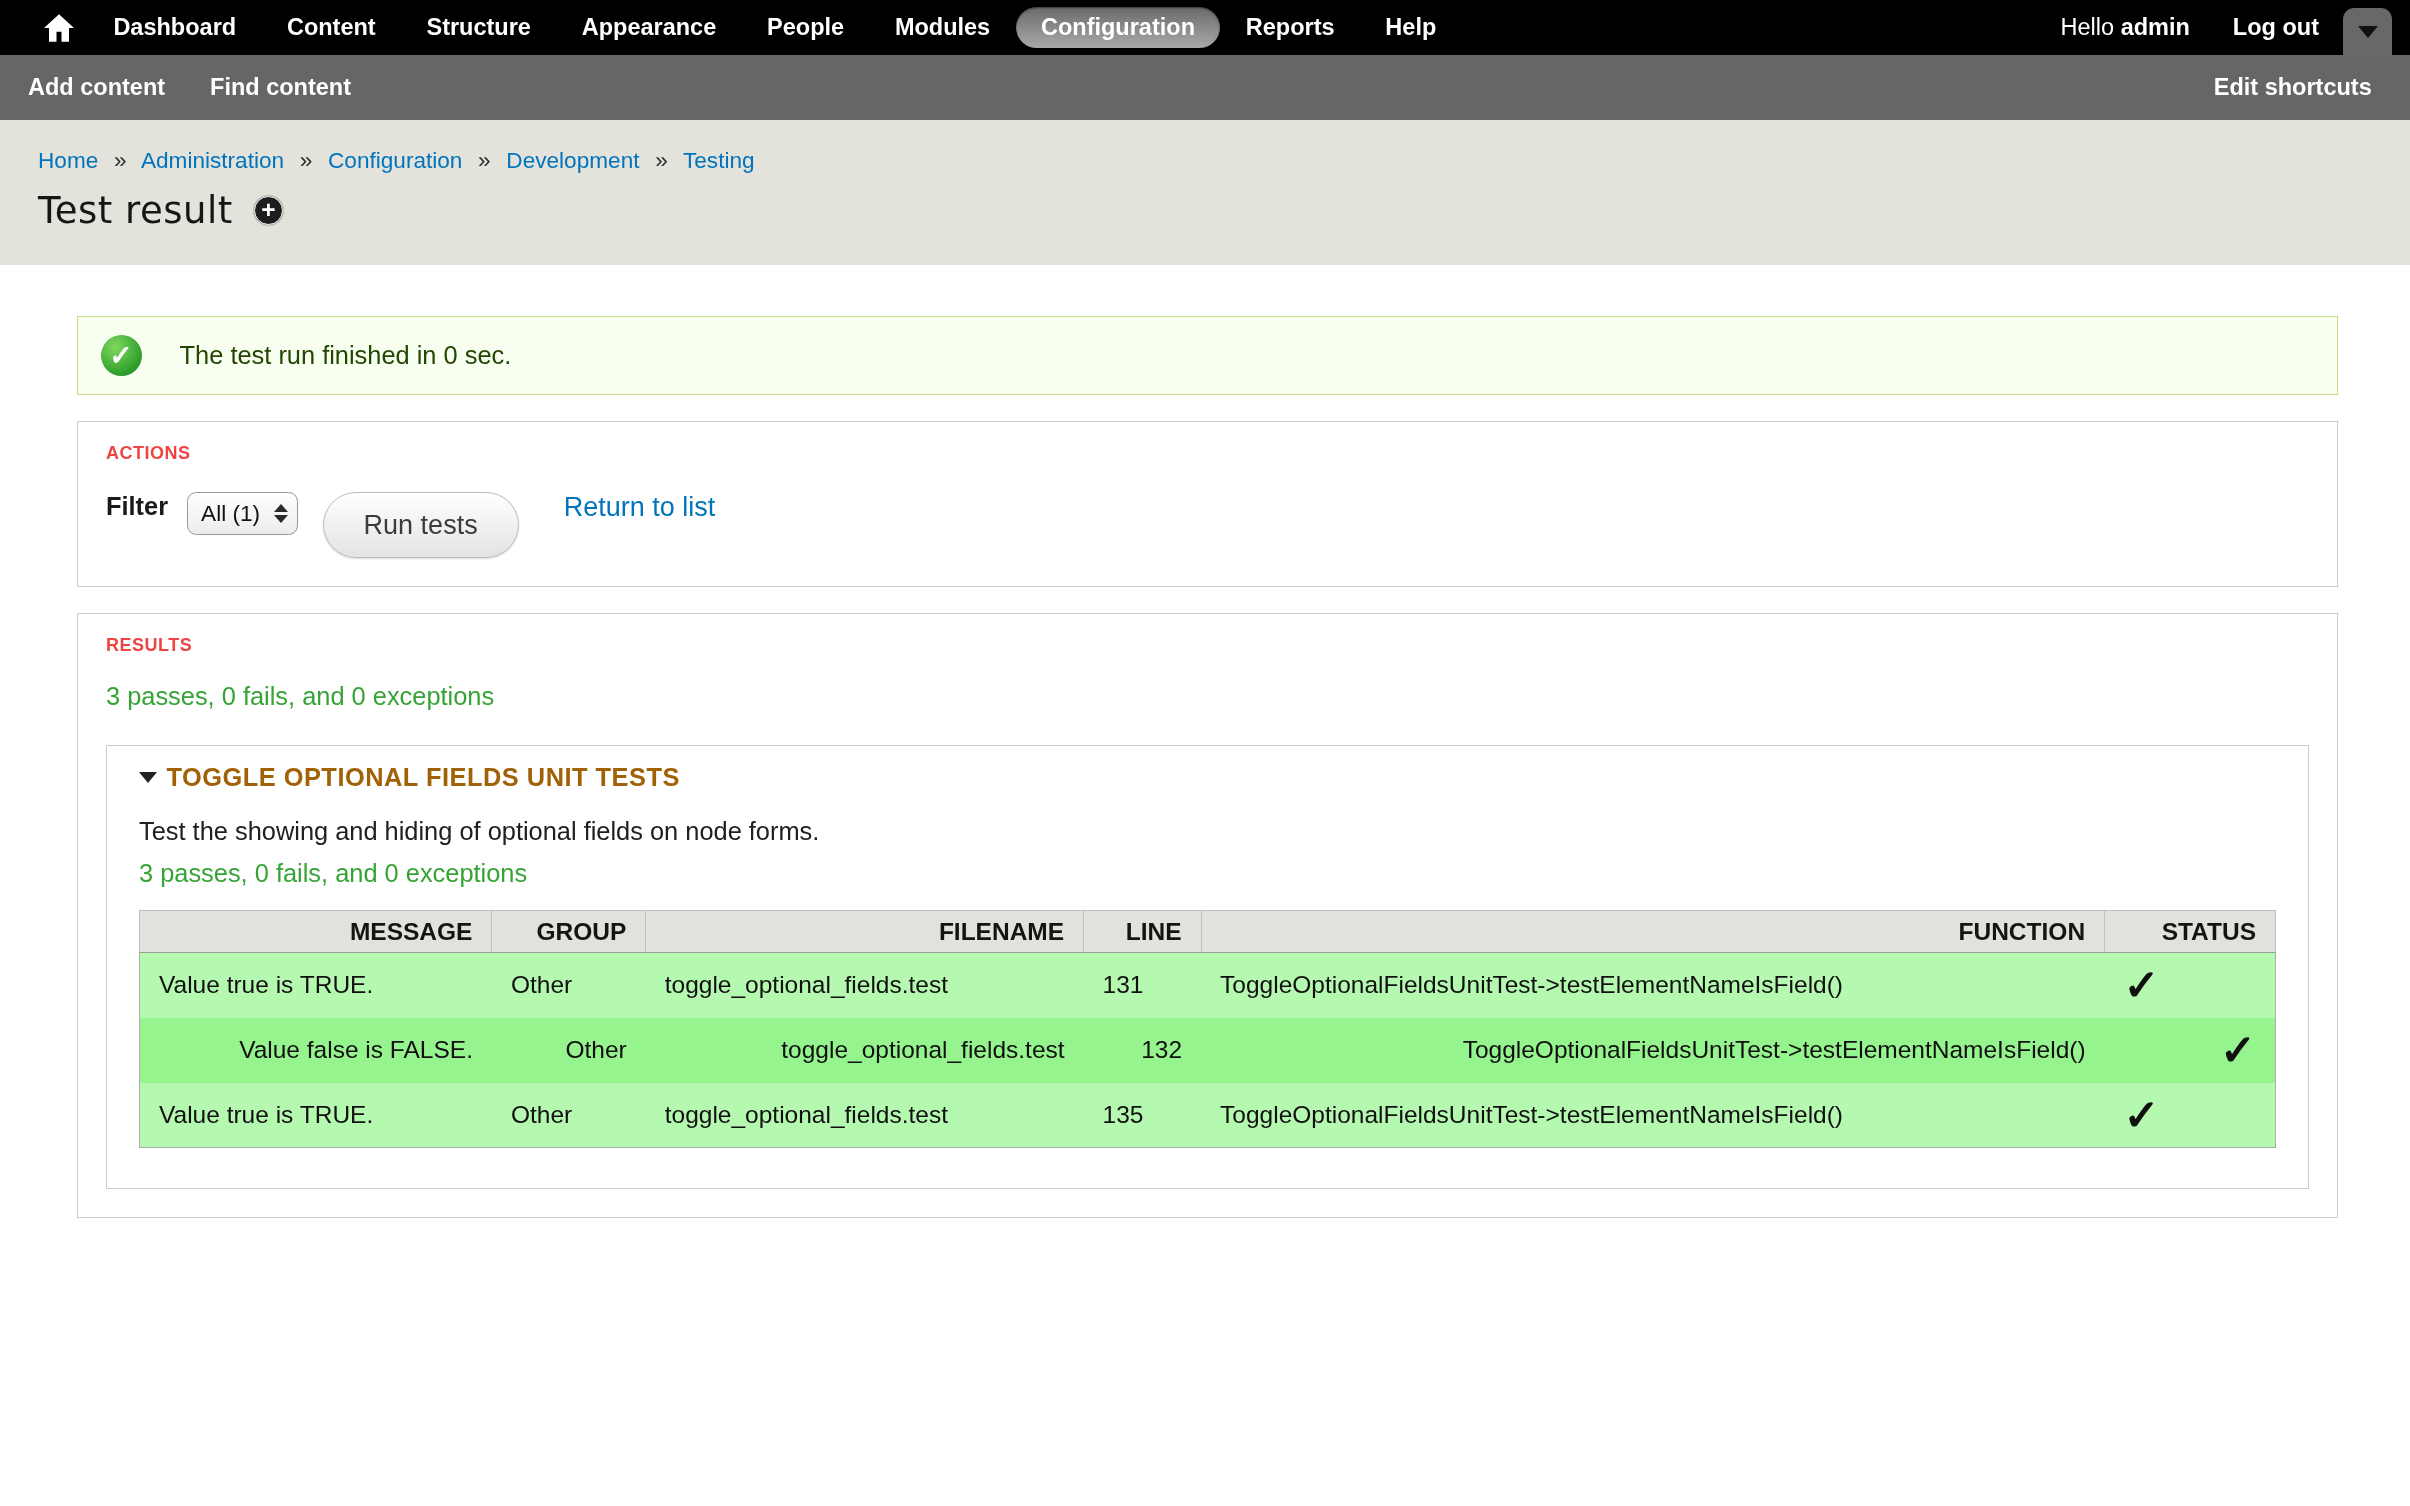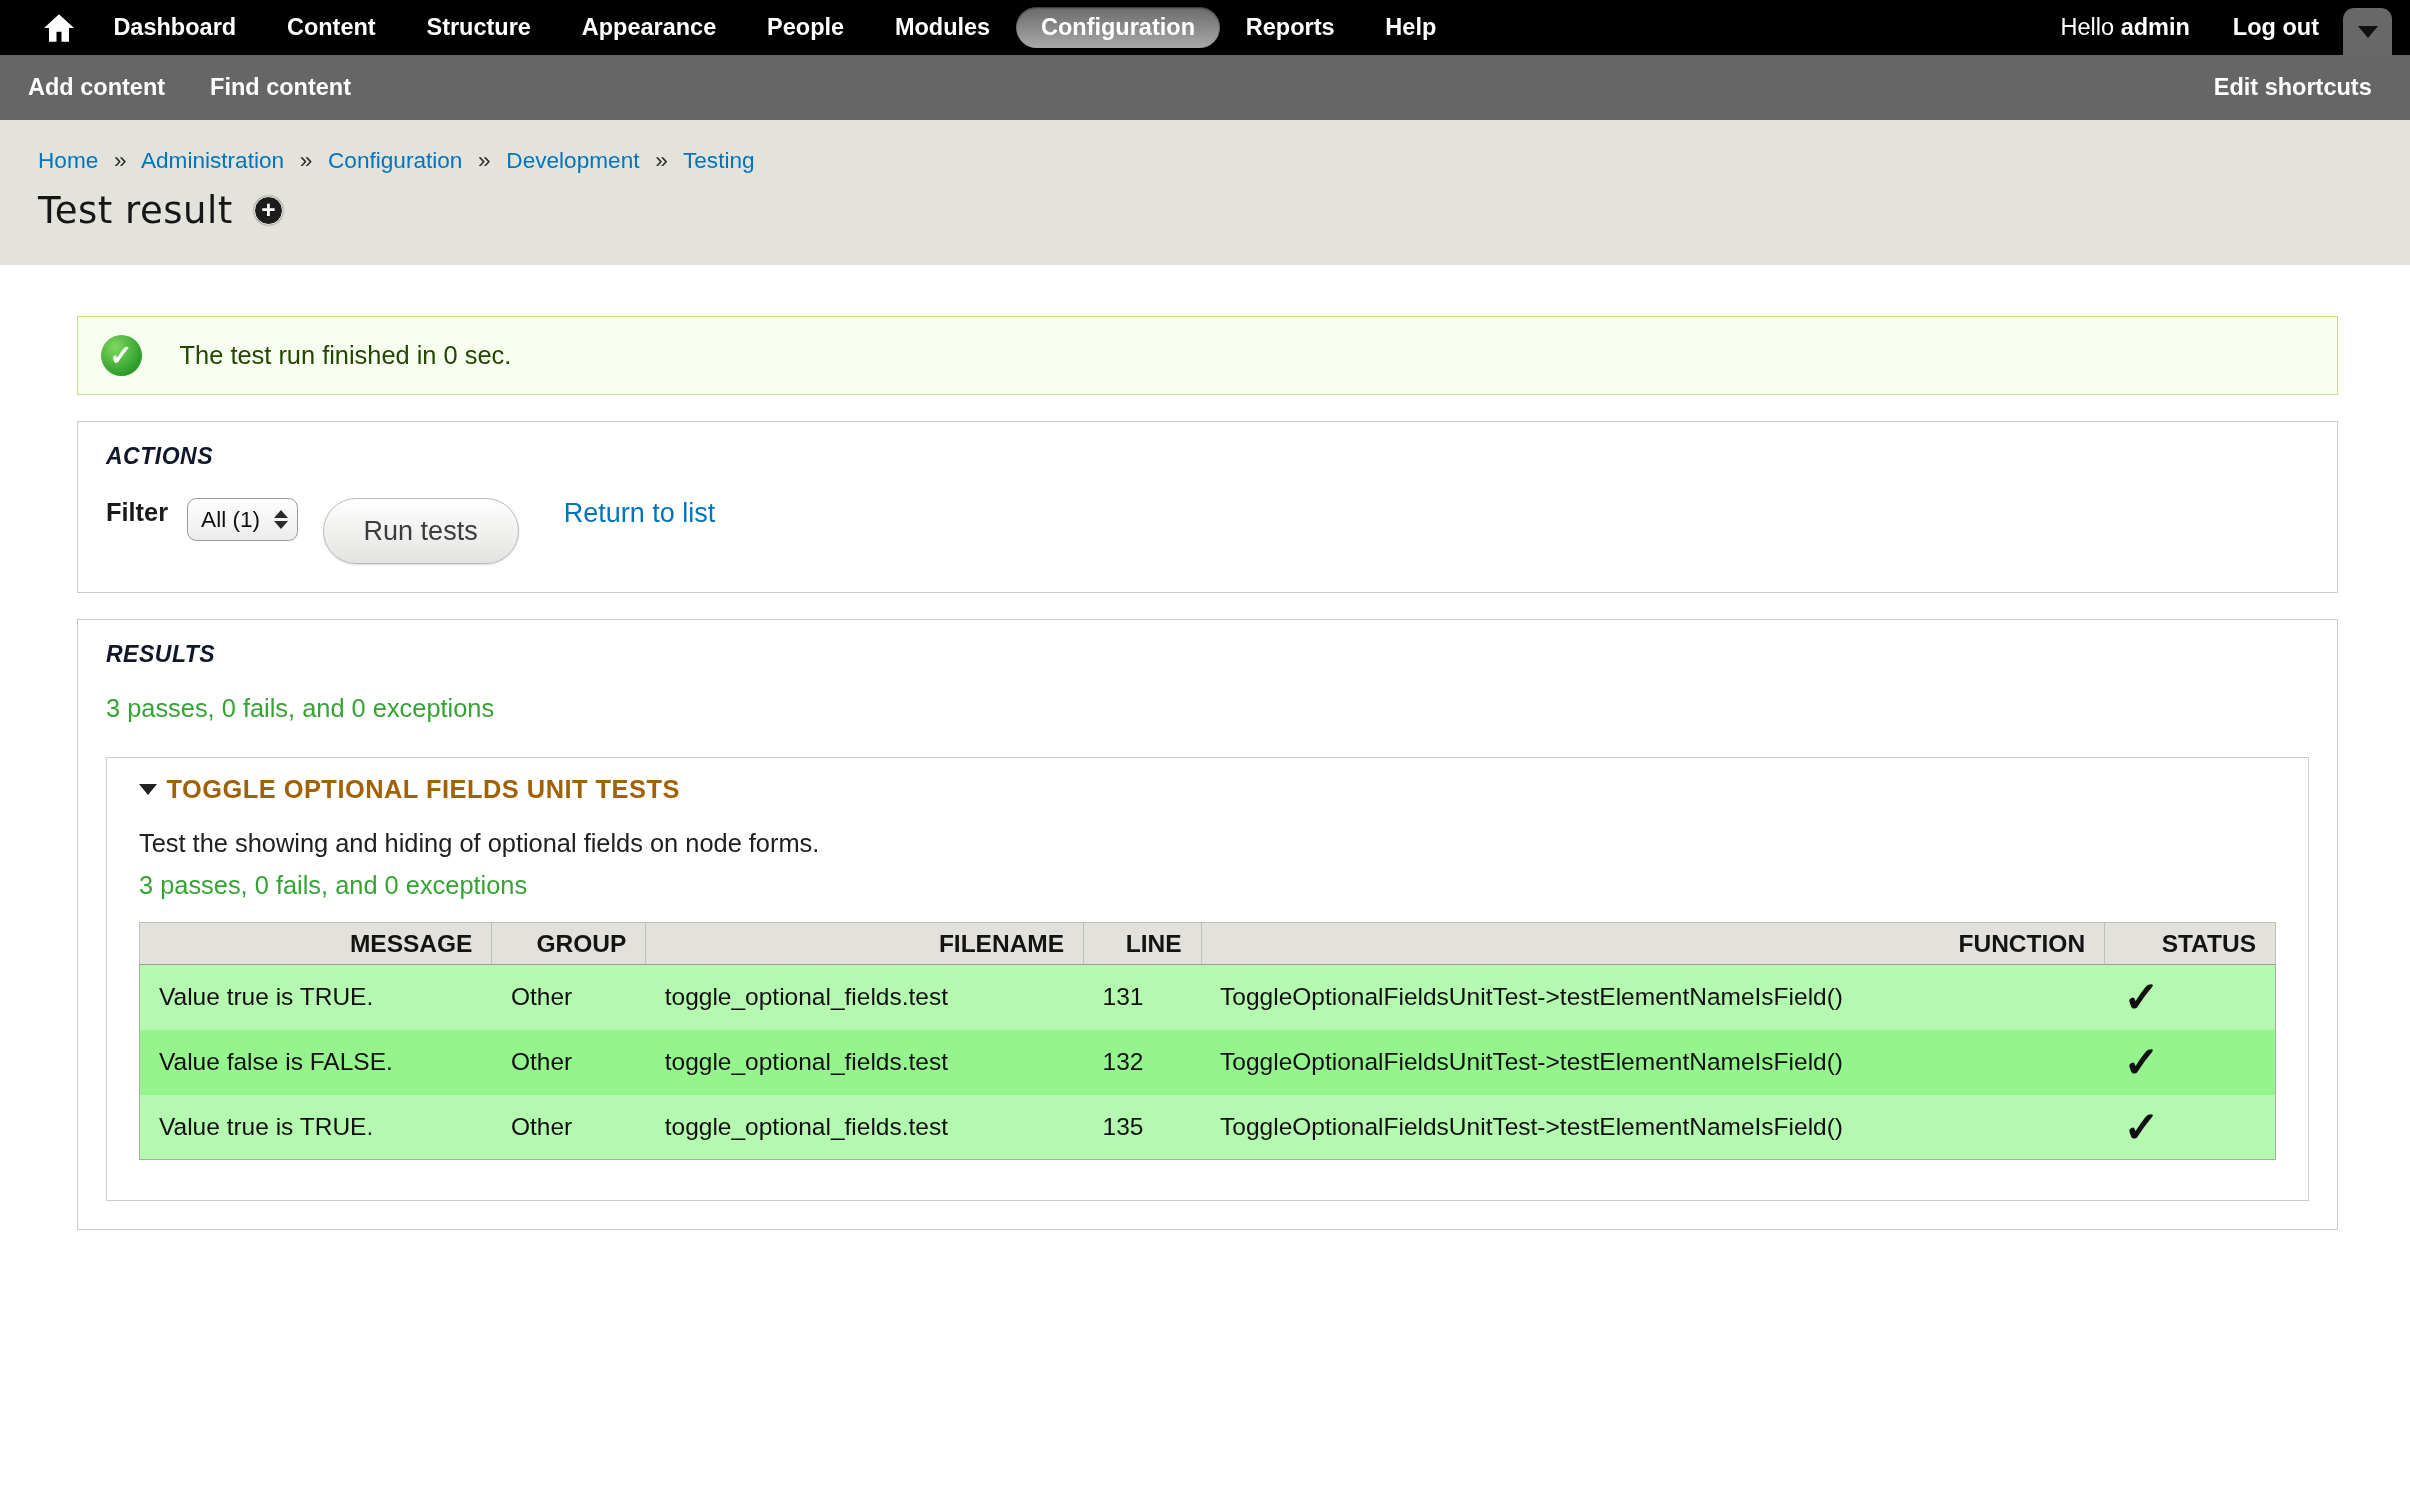--- a/index.html
+++ b/index.html
@@ -49,21 +49,21 @@
 
   .status-box { display: flex; align-items: center; height: 79px;
     border: 1.9px solid #C7DC8E; background: #F8FFF0; color: #234600;
     padding: 0 22.6px; font-size: 25.4px; margin-bottom: 21px; }
   .status-icon { width: 41px; height: 41px; border-radius: 50%;
     background: radial-gradient(circle at 35% 30%, #7fd95e, #2d9e2b 70%, #1d7c1c);
     color: #fff; font-size: 28px; font-weight: bold; line-height: 41px; text-align: center;
     margin-right: 38px; flex: 0 0 auto; }
 
   .fieldset { border: 1.9px solid #CCCCCC; margin-top: 26px; padding: 21px 28px 28px; background:#fff; }
-  .legend { font-size: 23px; font-weight: bold; color: #0f172a; letter-spacing: 0.5px; font-style: italic; }
+  .legend { font-size: 18px; font-weight: bold; color: #ef4444; letter-spacing: 0.5px; }
 
   .actions-row { display: flex; margin-top: 28px; height: 66px; }
   .filter-label { font-size: 25.4px; font-weight: bold; margin-right: 19px; }
   .mac-select { display: inline-flex; align-items: center; justify-content: space-between;
     width: 111px; height: 43px; border: 1.9px solid #989898; border-radius: 9.4px;
     background: linear-gradient(#ffffff, #ececec); padding: 0 9.4px 0 13px;
     font-size: 22.6px; color: #111; cursor: pointer; }
   .sel-arrows { display: flex; flex-direction: column; align-items: center; gap: 3.8px; }
   .sel-arrows .up { width:0; height:0; border-left:7.5px solid transparent; border-right:7.5px solid transparent; border-bottom:8.5px solid #2a2a2a; }
   .sel-arrows .down { width:0; height:0; border-left:7.5px solid transparent; border-right:7.5px solid transparent; border-top:8.5px solid #2a2a2a; }
@@ -83,21 +83,21 @@
     text-decoration: none; cursor: pointer; }
   .group-desc { font-size: 25.4px; color: #202020; margin-top: 24.5px; }
   .group-summary { color: #35A435; font-size: 25.4px; margin-top: 13px; }
 
   table.results { width: 100%; border-collapse: collapse; margin-top: 22.6px;
     border: 0.9px solid #ACACA7; font-size: 24.5px; table-layout: fixed; }
   table.results th { background: #E2E1DB; border: 0.9px solid #C0C0BA; border-bottom: 0.9px solid #9d9d98;
     font-weight: bold; color: #141414; text-align: right; height: 42px; padding: 0 19px; }
   table.results td { height: 65px; padding: 0 19px; color: #101010; overflow: hidden; white-space: nowrap; }
   tr.row-light td { background: #B5F8AF; }
-  tr.row-dark td { background: #95F48D; }
+  tr.row-dark td { background: #95F48D; text-align: right; }
   td.status-cell { font-size: 43px; font-weight: bold; color: #1C9C1C; padding-left: 13px; }
   .col-message { width: 16.5%; } .col-group { width: 7.2%; } .col-filename { width: 20.5%; }
   .col-line { width: 5.5%; } .col-function { width: 42.3%; } .col-status { width: 8%; }
 </style>
 </head>
 <body>
 
 <div class="toolbar">
   <div class="tb-home">
     <svg width="30" height="28" viewBox="0 0 24 22">

